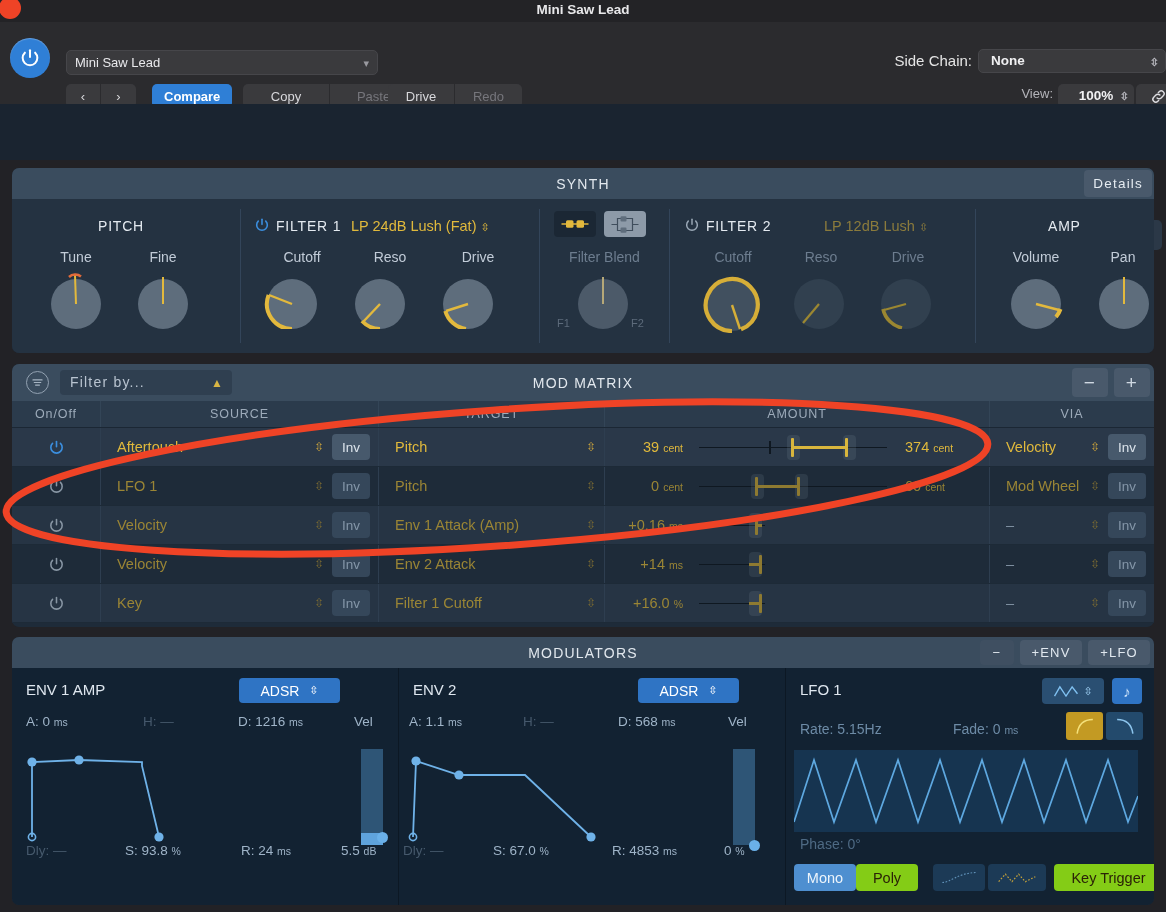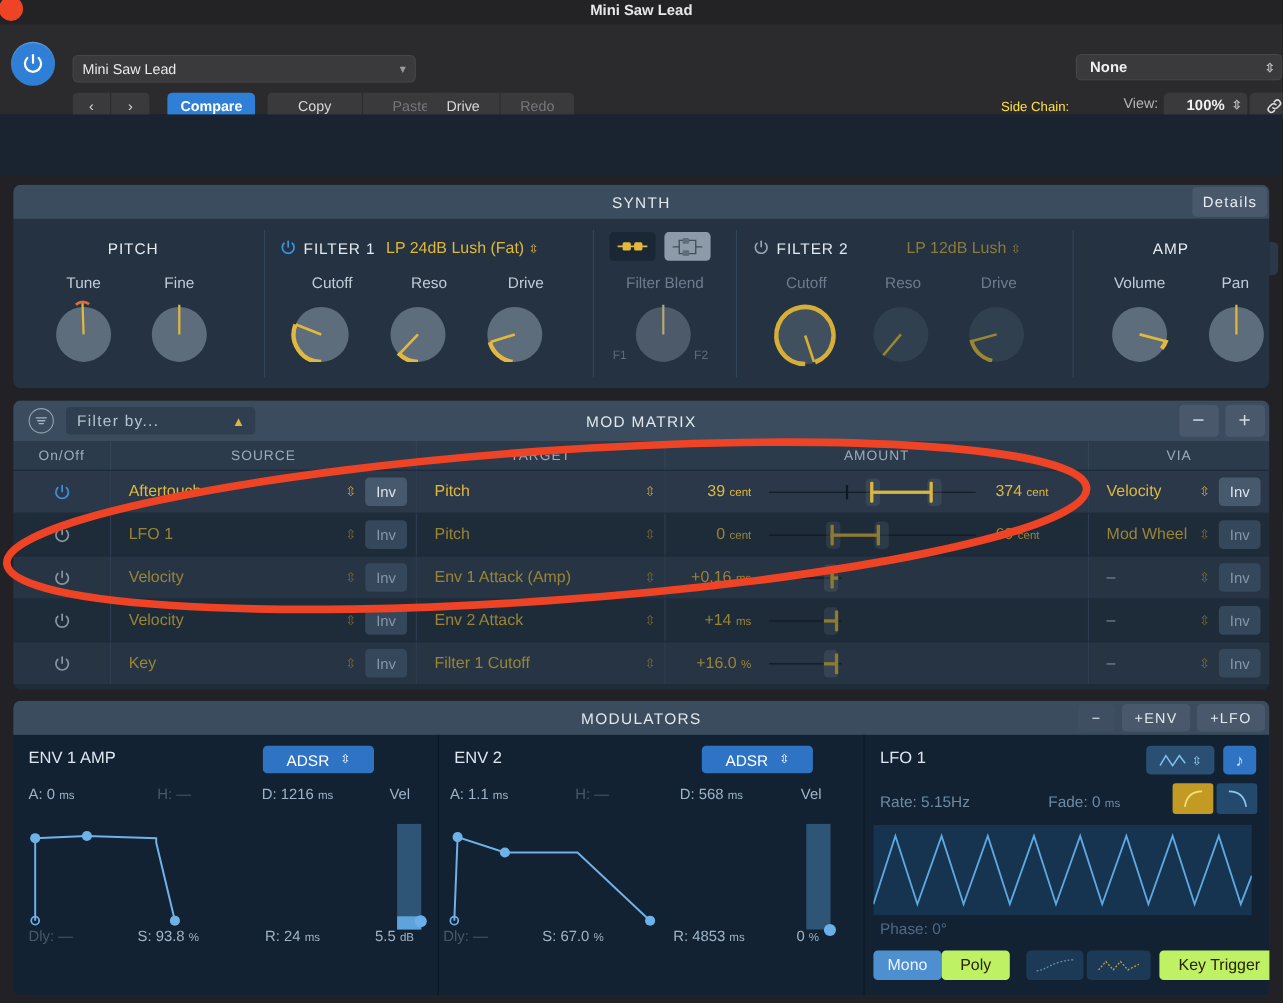--- a/index.html
+++ b/index.html
@@ -51,21 +51,21 @@
   .btngroup .dim { color: #76767c; }
   .btngroup .accent { background: #2f7fd6; color: #fff; font-weight: bold; }
   .g-nav { left: 66px; top: 62px; }
   .g-nav > div { width: 35px; padding: 0; font-size: 13px; }
   .g-cmp { left: 152px; top: 62px; }
   .g-cpy { left: 243px; top: 62px; }
   .g-cpy > div { width: 87px; padding: 0; }
   .g-und { left: 388px; top: 62px; }
   .g-und > div { width: 67px; padding: 0; }
 
-  .sidechain-lbl { position: absolute; right: 194px; top: 30px; color: #fde047; font-size: 12px; margin-top: 38px; }
+  .sidechain-lbl { position: absolute; right: 194px; top: 30px; color: #e5e5e5; font-size: 15px; }
   .sidechain-val {
     position: absolute; right: 0px; top: 27px; width: 188px; height: 24px;
     background: #3a3a3d; border-radius: 5px; border: 1px solid #46464a;
     color: #f0f0f2; font-size: 13.5px; font-weight: bold; line-height: 22px; padding-left: 12px;
   }
   .sidechain-val .chev { position: absolute; right: 6px; top: 1px; color: #b5b5bb; font-size: 11px; }
   .view-lbl { position: absolute; right: 113px; top: 64px; color: #b4b4ba; font-size: 13px; }
   .view-val {
     position: absolute; right: 32px; top: 62px; width: 76px; height: 24px;
     background: #3a3a3d; border-radius: 5px;
@@ -244,21 +244,21 @@
     display: flex; align-items: center; justify-content: center; color: #cfe5fb; font-size: 15px;
   }
   .lfo-curve { position: absolute; top: 44px; width: 37px; height: 28px; border-radius: 3px;
                display: flex; align-items: center; justify-content: center; }
   .lfo-curve.sel { background: #c39a23; }
   .lfo-curve.un  { background: #234a6c; }
   .lfo-wave { position: absolute; background: #163450; }
   .lfo-btn { position: absolute; height: 27px; border-radius: 4px; display: flex;
              align-items: center; justify-content: center; font-size: 14.5px; }
   .lfo-btn.blue { background: #4e8fd0; color: #ecf4fb; }
-  .lfo-btn.gold { background: #bef264; color: #2b2207; }
+  .lfo-btn.gold { background: #84cc16; color: #2b2207; }
   .lfo-btn.dark { background: #1c3a56; }
 
   
   .anno { position: absolute; left: 0; top: 0; width: 1166px; height: 912px; pointer-events: none; }
 </style>
 </head>
 <body>
 
 <div id="app">
 

